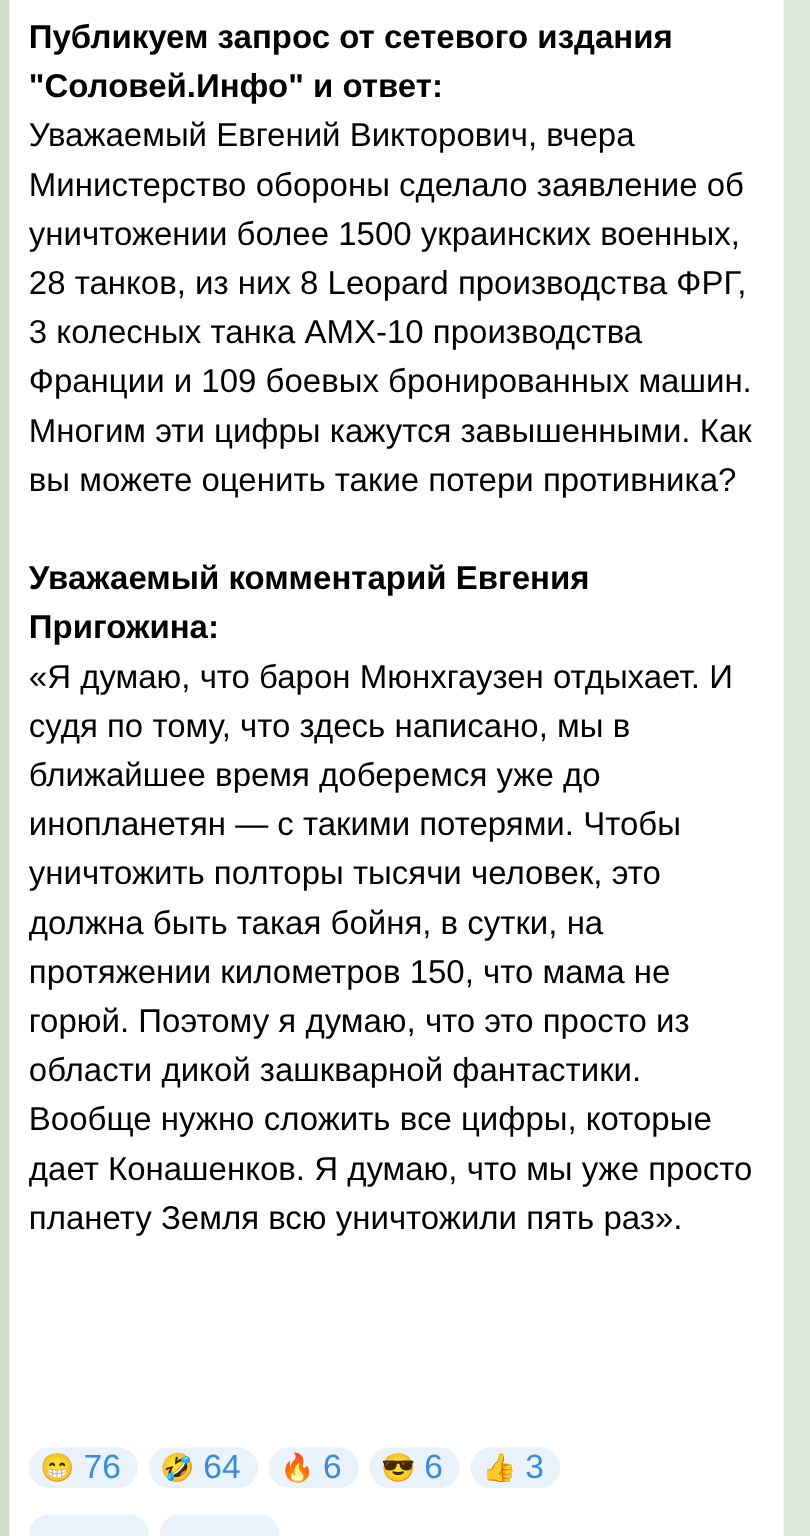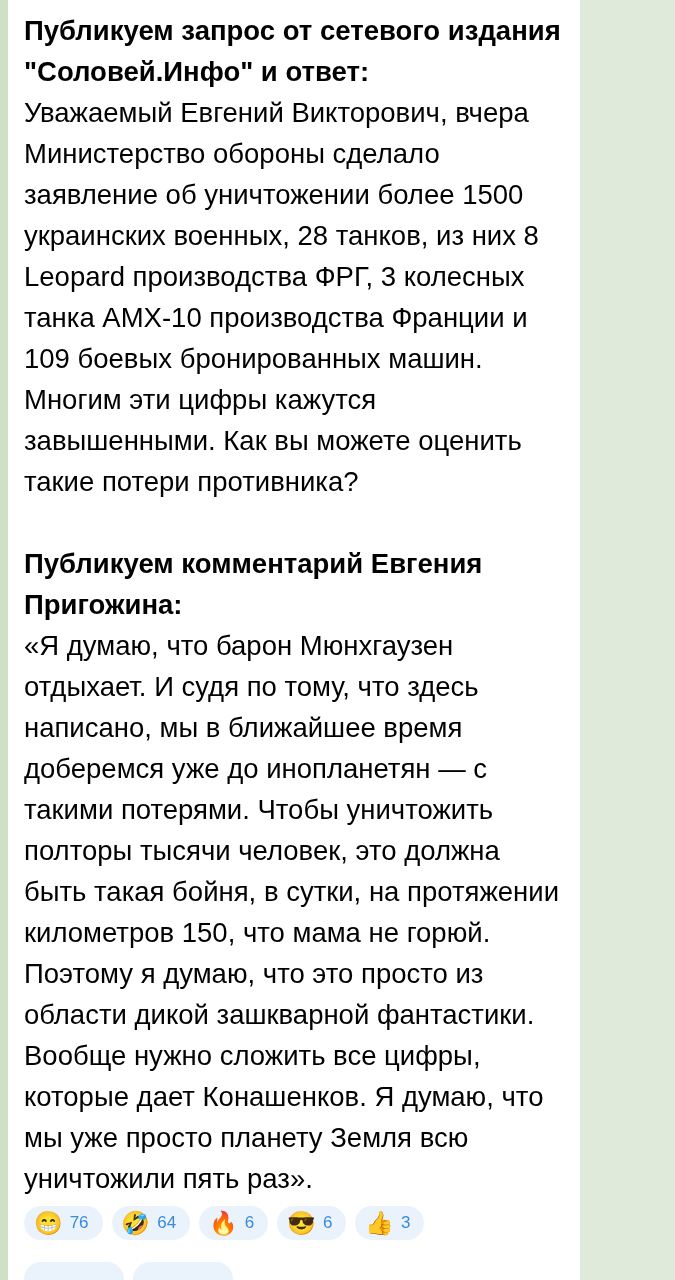--- a/index.html
+++ b/index.html
@@ -23,21 +23,21 @@
   .bg-left {
     position: absolute;
     left: 0; top: 0;
     width: 8px; height: 1280px;
     background: #cfe0c6;
   }
   .message-bubble {
     position: absolute;
     left: 8px;
     top: 0;
-    width: 572px;
+    width: 645px;
     min-height: 1280px;
     background: #ffffff;
     box-sizing: border-box;
     padding: 10px 16px 6px 16px;
   }
   .bg-right {
     position: absolute;
     right: 0; top: 0;
     width: 22px; height: 1280px;
     background: #dfeada;
@@ -73,21 +73,21 @@
     border-radius: 22px;
     padding: 5px 14px 5px 10px;
     height: 34px;
     box-sizing: border-box;
   }
   .reaction .emoji {
     font-size: 23px;
     line-height: 1;
   }
   .reaction .count {
-    font-size: 17px;
+    font-size: 28px;
     color: #3a8bd8;
     font-weight: 500;
   }
   .reactions-row2 {
     position: absolute;
     left: 24px;
     top: 1262px;
     display: flex;
     gap: 9px;
     align-items: center;
@@ -105,21 +105,21 @@
   <div class="bg-left"></div>
   <div class="bg-right"></div>
 
   <div class="message-bubble">
 
     <p class="para bold">Публикуем запрос от сетевого издания "Соловей.Инфо" и ответ:</p>
     <p class="para">Уважаемый Евгений Викторович, вчера Министерство обороны сделало заявление об уничтожении более 1500 украинских военных, 28 танков, из них 8 Leopard производства ФРГ, 3 колесных танка AMX-10 производства Франции и 109 боевых бронированных машин. Многим эти цифры кажутся завышенными. Как вы можете оценить такие потери противника?</p>
 
     <div class="gap"></div>
 
-    <p class="para bold">Публикуем комментарий Евгения Пригожина:</p>
+    <p class="para bold">Уважаемый комментарий Евгения Пригожина:</p>
     <p class="para italic">«Я думаю, что барон Мюнхгаузен отдыхает. И судя по тому, что здесь написано, мы в ближайшее время доберемся уже до инопланетян — с такими потерями. Чтобы уничтожить полторы тысячи человек, это должна быть такая бойня, в сутки, на протяжении километров 150, что мама не горюй. Поэтому я думаю, что это просто из области дикой зашкварной фантастики. Вообще нужно сложить все цифры, которые дает Конашенков. Я думаю, что мы уже просто планету Земля всю уничтожили пять раз».</p>
 
   </div>
 
   <div class="reactions">
 
     <div class="reaction">
       <span class="emoji">😁</span>
       <span class="count">76</span>
     </div>

